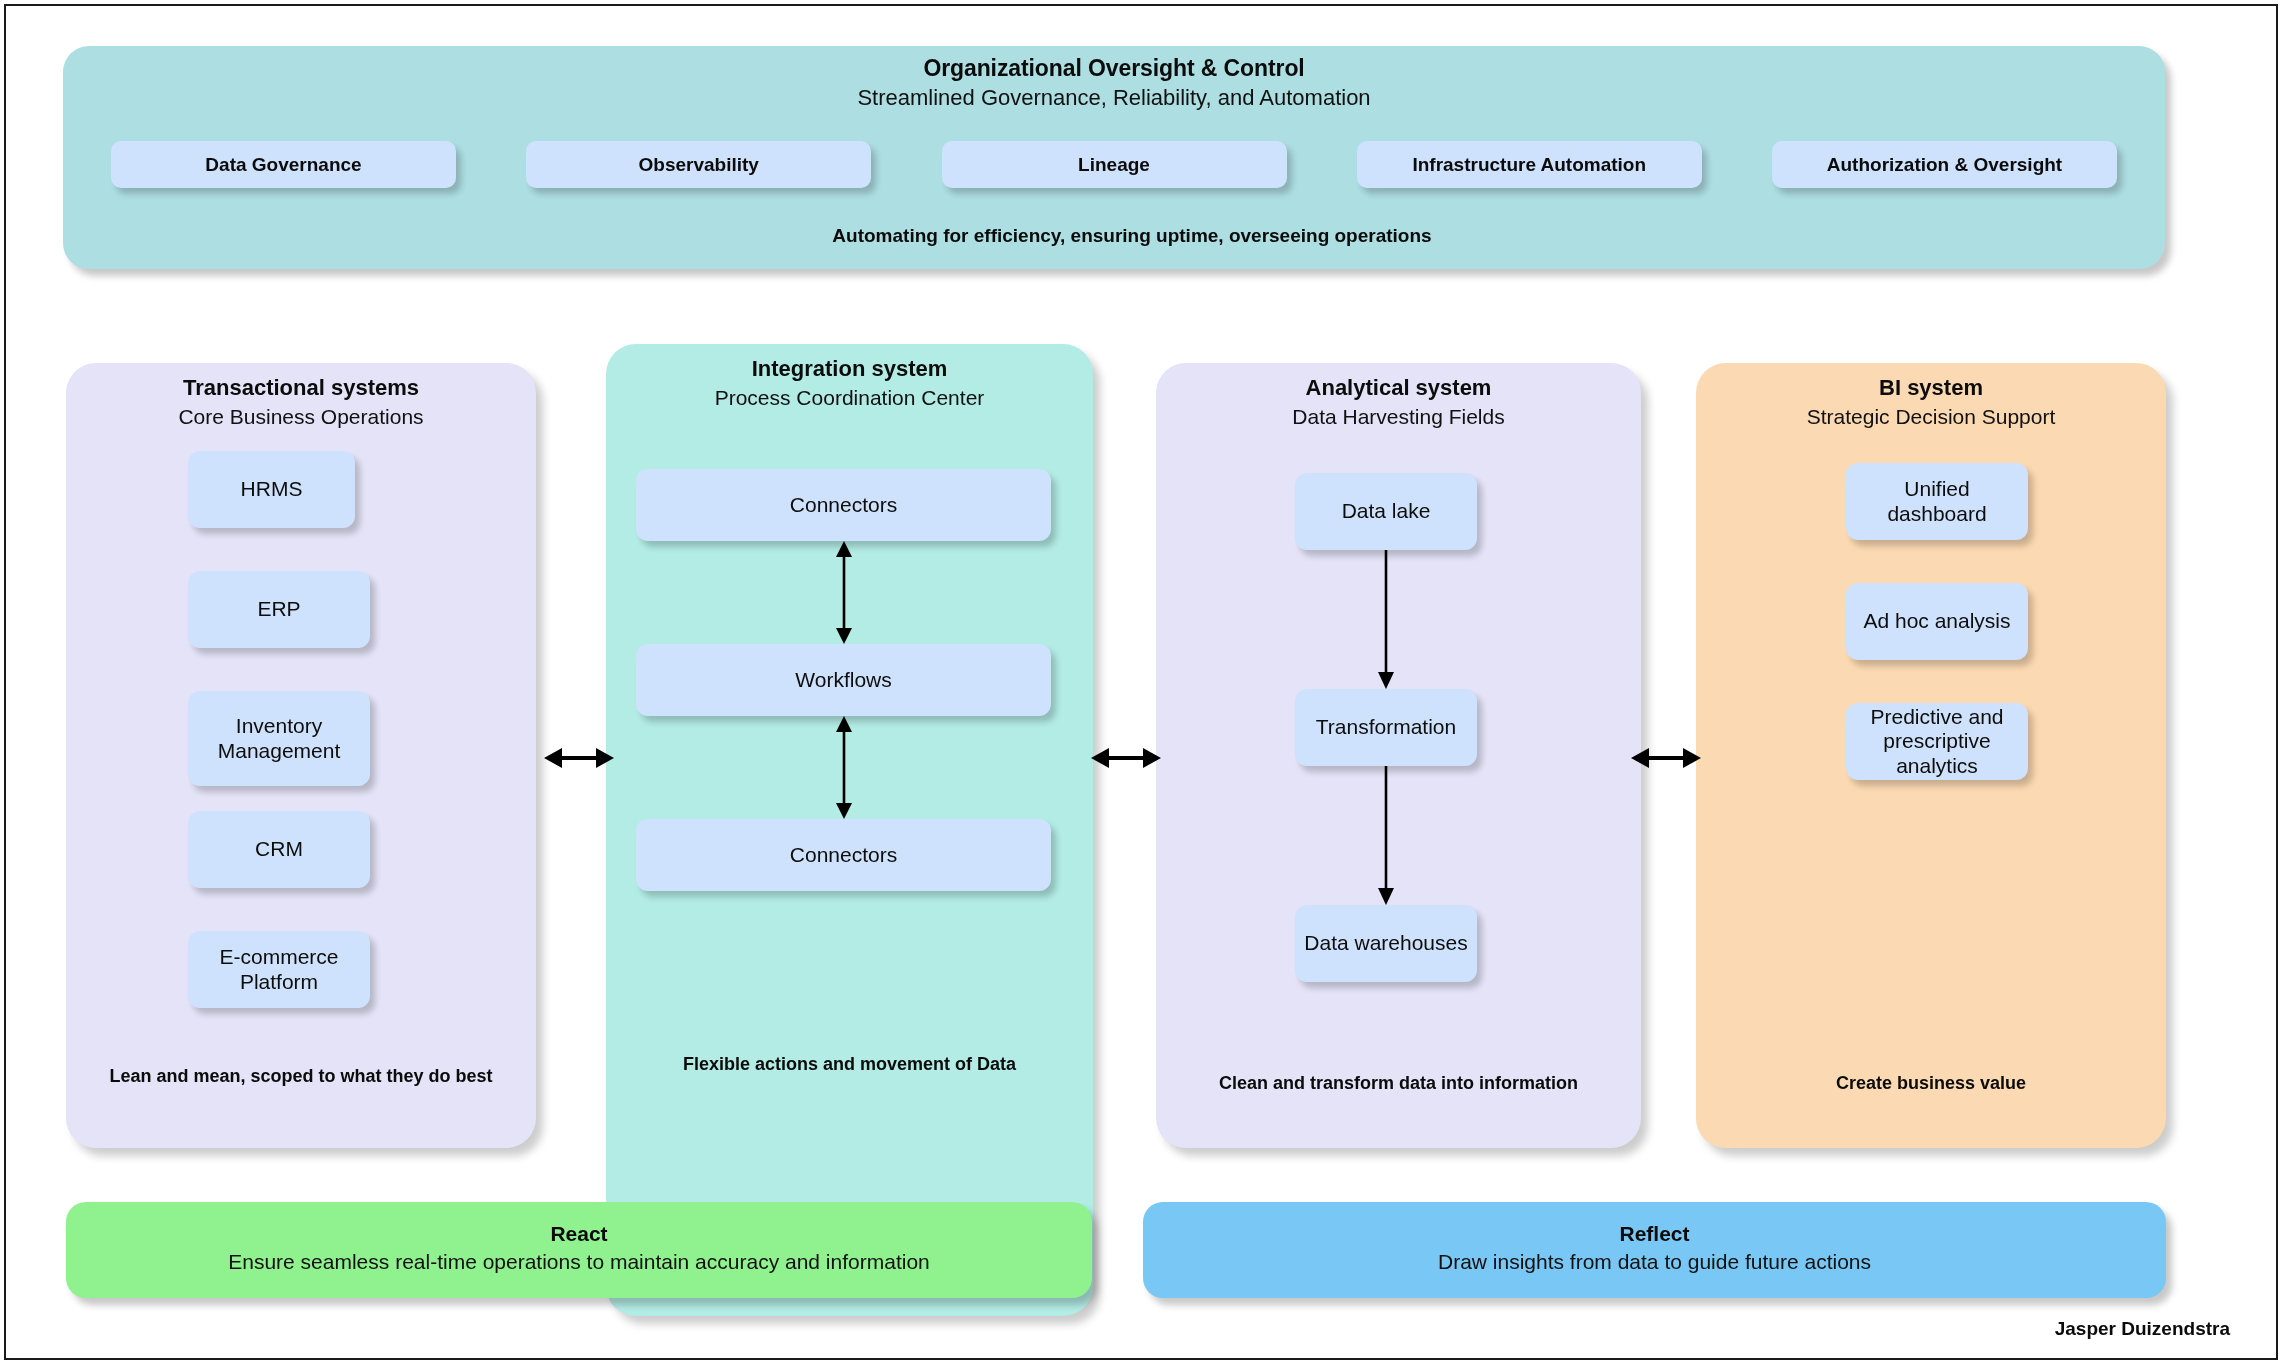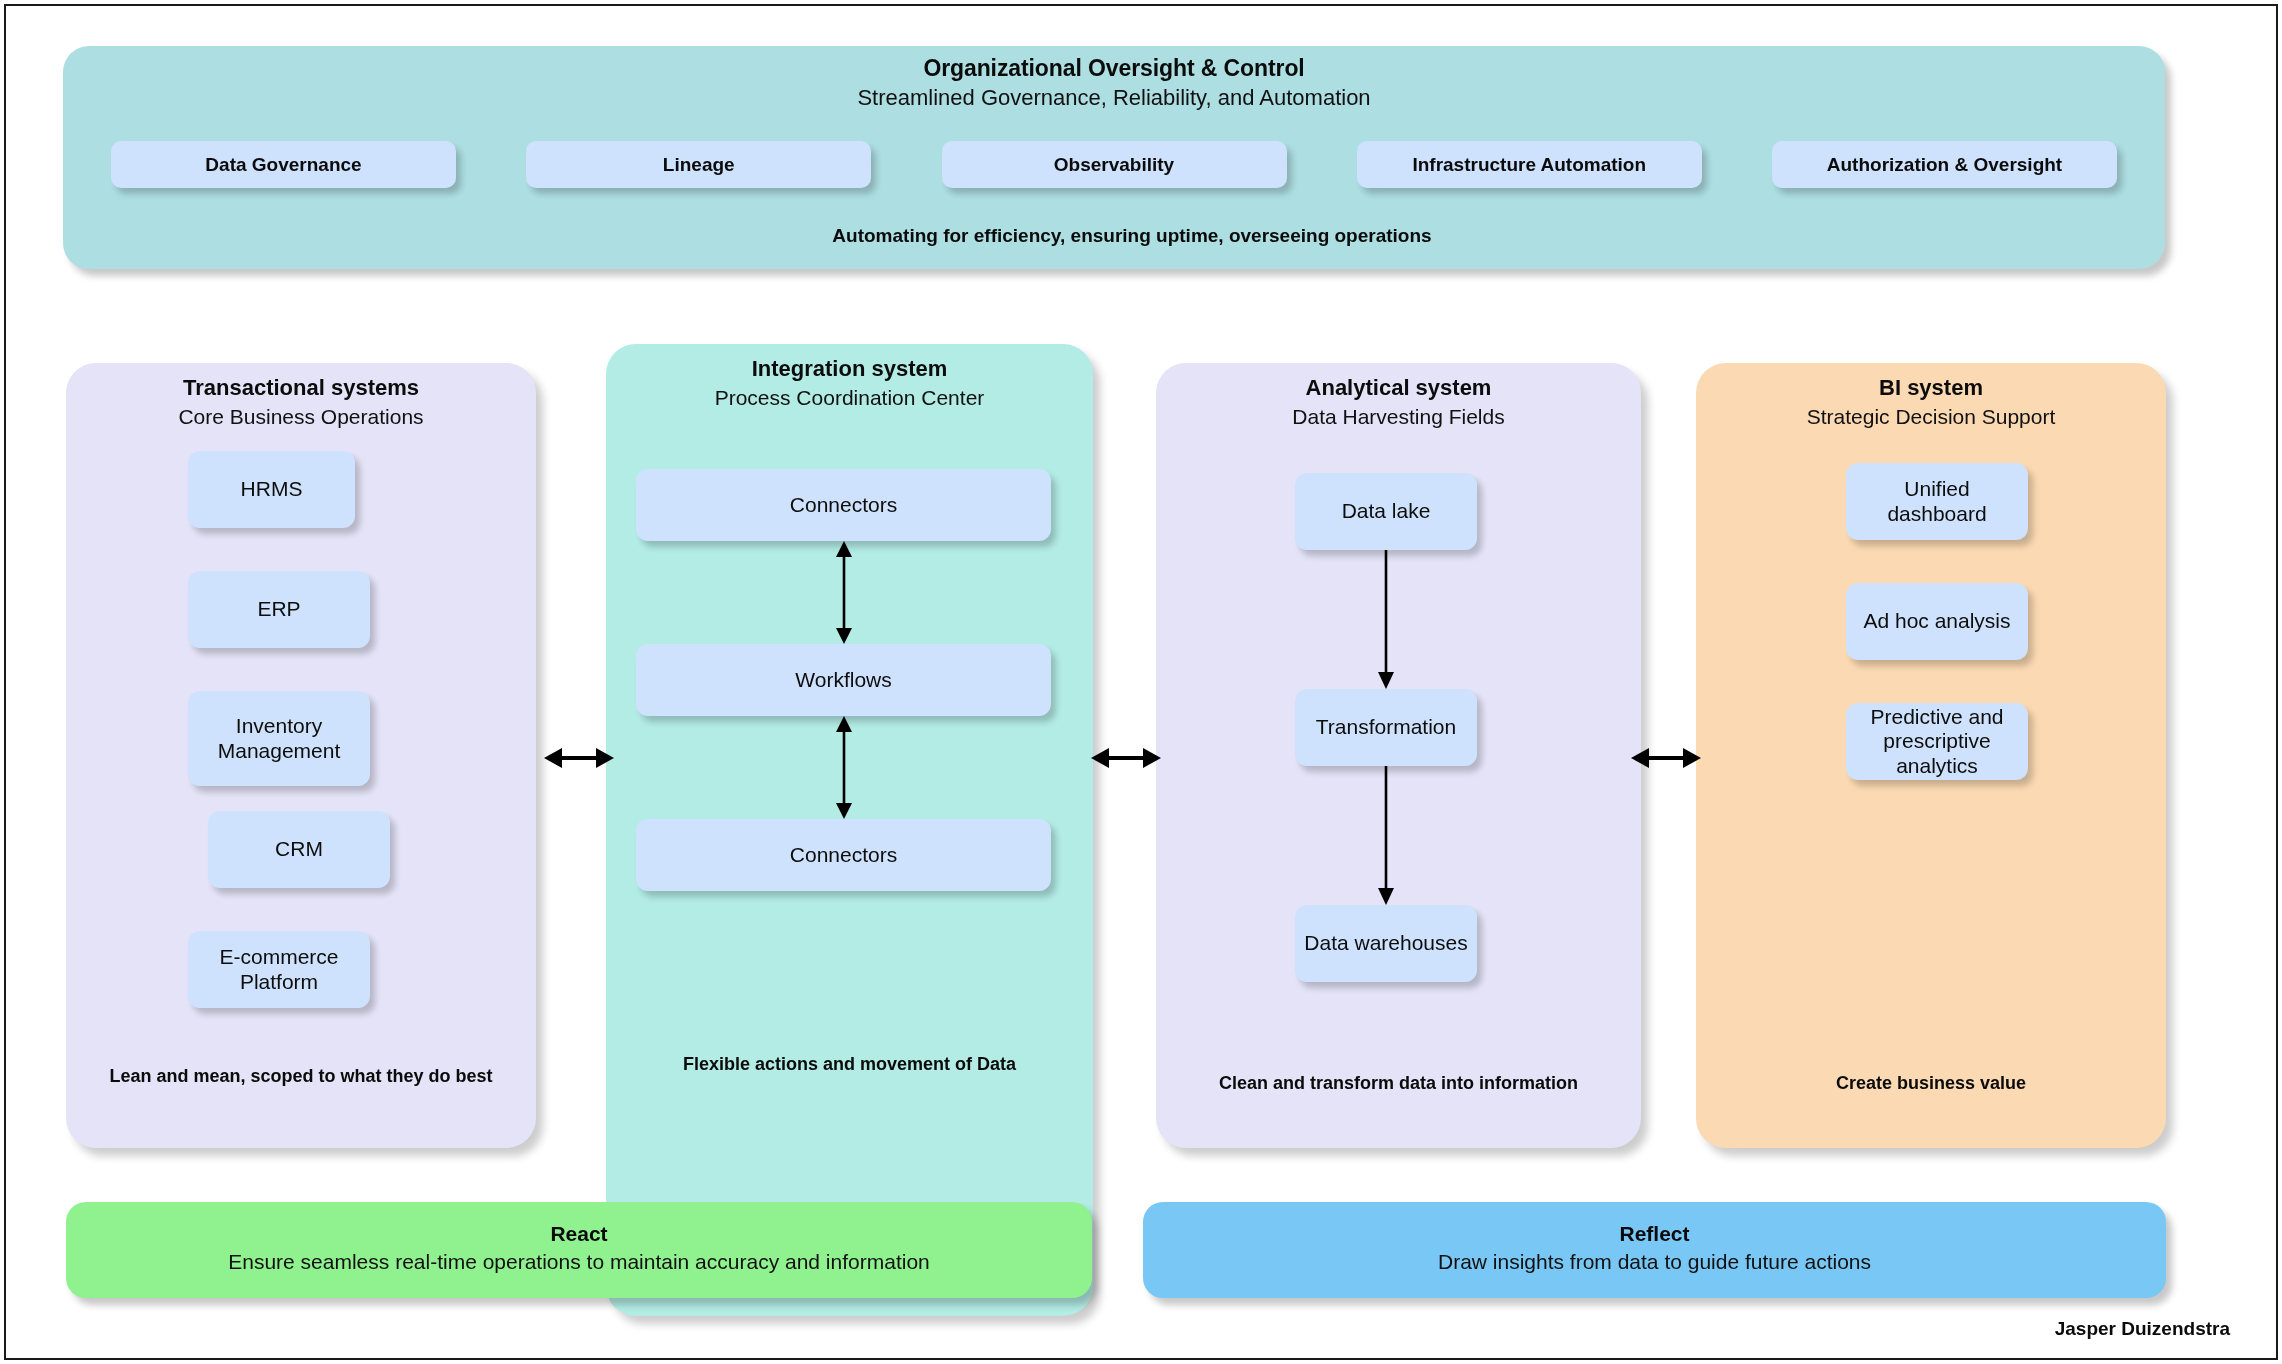--- a/index.html
+++ b/index.html
@@ -150,25 +150,25 @@
 <div id="frame">
 
   <div id="gov-banner">
     <div id="gov-title">Organizational Oversight &amp; Control</div>
     <div id="gov-subtitle">Streamlined Governance, Reliability, and Automation</div>
 
     <div id="gov-pills">
       <div class="gov-pill w0">
         <span>Data Governance</span>
       </div>
+      <div class="gov-pill w1">
+        <span>Observability</span>
+      </div>
       <div class="gov-pill w2">
         <span>Lineage</span>
-      </div>
-      <div class="gov-pill w1">
-        <span>Observability</span>
       </div>
       <div class="gov-pill w3">
         <span>Infrastructure Automation</span>
       </div>
       <div class="gov-pill w4">
         <span>Authorization &amp; Oversight</span>
       </div>
     </div>
 
     <div id="gov-footer">Automating for efficiency, ensuring uptime, overseeing operations</div>
@@ -177,21 +177,21 @@
   <div id="columns">
 
     <div class="column" id="col-transactional">
       <div class="col-title">Transactional systems</div>
       <div class="col-subtitle">Core Business Operations</div>
 
       <div class="node" style="left:122px; top:88px; width:167px; height:77px;">HRMS</div>
       <div class="node" style="left:122px; top:208px; width:182px; height:77px;">ERP</div>
       <div class="node" style="left:122px; top:328px; width:182px; height:95px;">Inventory
 Management</div>
-      <div class="node" style="left:122px; top:448px; width:182px; height:77px;margin-left:20px;">CRM</div>
+      <div class="node" style="left:122px; top:448px; width:182px; height:77px;">CRM</div>
       <div class="node" style="left:122px; top:568px; width:182px; height:77px;">E-commerce
 Platform</div>
 
       <div class="col-caption" style="top:703px;">Lean and mean, scoped to what they do best</div>
     </div>
 
     <div class="column" id="col-integration">
       <div class="col-title">Integration system</div>
       <div class="col-subtitle">Process Coordination Center</div>
 

